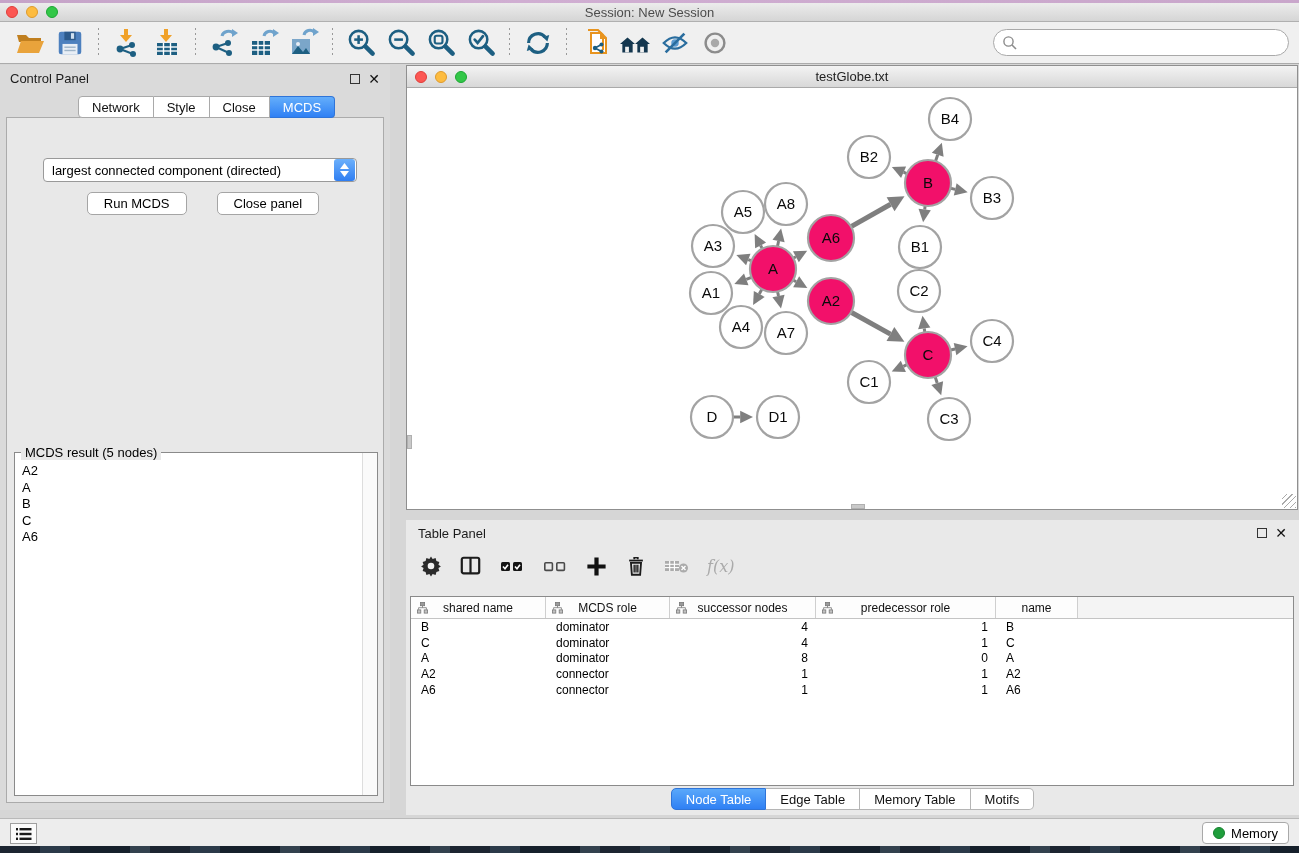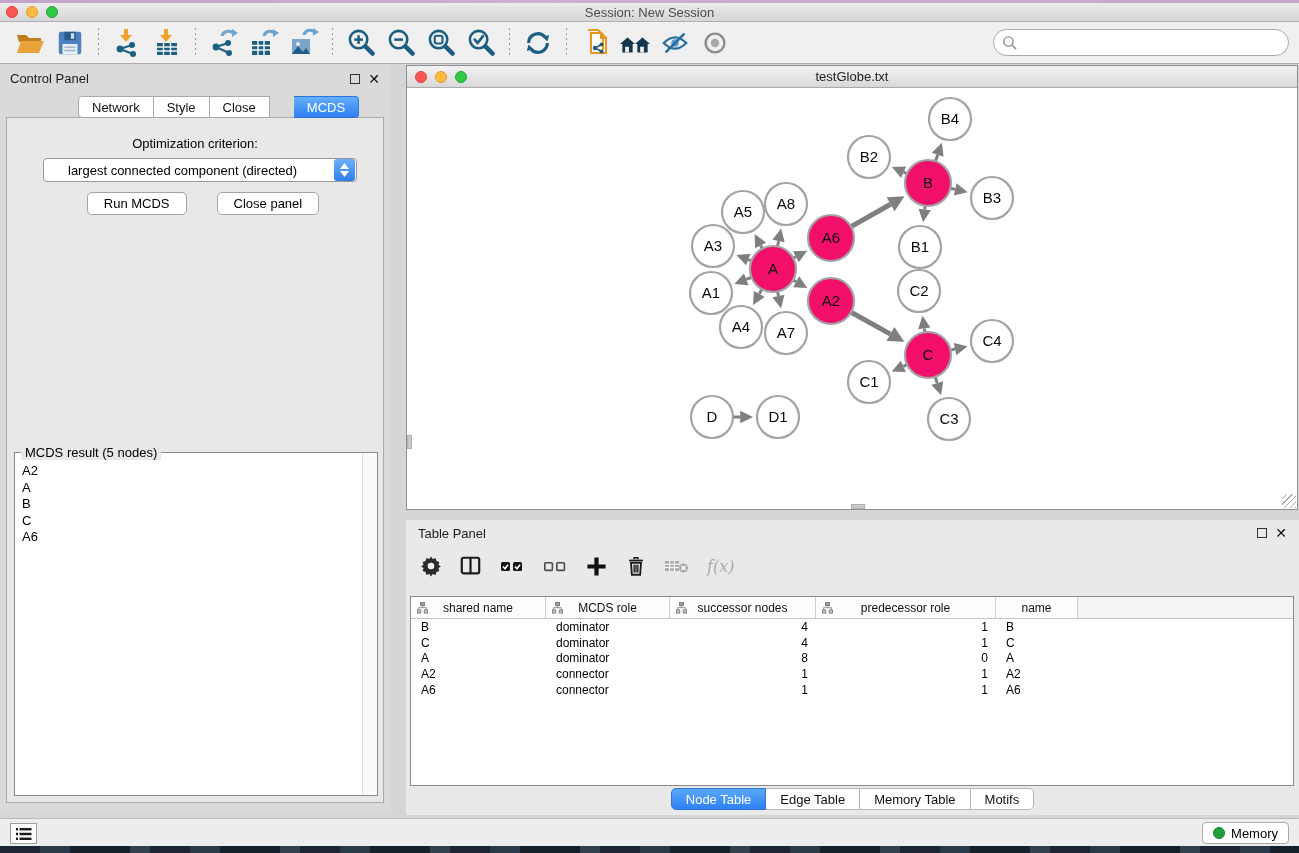--- a/index.html
+++ b/index.html
@@ -34,28 +34,28 @@
   .control-panel { position:absolute; left:0; top:65px; width:390px; height:745px; background:#dadada; }
   .cp-header { height:27px; display:flex; align-items:center; padding:0 10px; }
   .cp-header .cp-title { flex:1; color:#1c1c1c; }
   .win-btns { display:flex; align-items:center; gap:8px; }
   .float-btn { width:10px; height:10px; border:1.6px solid #333; background:transparent; }
   .close-btn { font-weight:bold; font-size:14px; color:#111; line-height:10px; }
   .cp-tabs { position:absolute; left:78px; top:31px; display:flex; z-index:2; }
   .cp-tab { height:22px; padding:0 13px; background:#fff; border:1px solid #a9a9a9; border-left:none;
             display:flex; align-items:center; font-size:13px; color:#111; }
   .cp-tab:first-child { border-left:1px solid #a9a9a9; border-radius:4px 0 0 4px; }
-  .cp-tab:last-child { border-radius:0 4px 4px 0;margin-left:24px; }
+  .cp-tab:last-child { border-radius:0 4px 4px 0; }
   .cp-tab.active { background:linear-gradient(#64aefb,#2f80f4); border-color:#2f74d8; color:#fff; }
   .cp-body { position:absolute; left:6px; top:52px; width:378px; height:686px; background:#e8e8e8;
              border:1px solid #ababab; }
   .crit-label { text-align:center; margin-top:18px; color:#000; }
   .dropdown { position:absolute; left:36px; top:40px; width:314px; height:24px; background:#fff;
               border:1px solid #999; border-radius:4px; display:flex; align-items:center; }
-  .dropdown .dd-text { flex:1; padding-left:24px; font-size:13px; color:#000; white-space:nowrap; }
+  .dropdown .dd-text { flex:1; padding-left:8px; font-size:13px; color:#000; white-space:nowrap; }
   .dd-stepper { width:21px; height:22px; border-radius:3px; margin-right:1px;
                 background:linear-gradient(#6cb0fb,#2f7ef2); display:flex; flex-direction:column;
                 align-items:center; justify-content:center; gap:2px; }
   .btn-row { position:absolute; left:0; top:74px; width:100%; display:flex; justify-content:center; gap:14px; }
   .mac-btn { height:23px; padding:0 16px; background:#fff; border:1px solid #a5a5a5; border-radius:5px;
              font-size:13px; display:flex; align-items:center; color:#000;margin-left:16px; }
   .result-box { position:absolute; left:7px; top:334px; width:364px; height:344px; background:#fff;
                 border:1px solid #8a8a8a; }
   .result-legend { position:absolute; left:6px; top:-8px; background:#e8e8e8; padding:0 4px; font-size:13px; color:#000; }
   .result-list { position:absolute; left:0; top:4px; right:15px; bottom:0; padding:6px 0 0 7px; }
@@ -284,21 +284,20 @@
       <span class="close-btn">✕</span>
     </span>
   </div>
   <div class="cp-tabs">
       <div class="cp-tab">Network</div>
       <div class="cp-tab">Style</div>
       <div class="cp-tab">Close</div>
       <div class="cp-tab active">MCDS</div>
     </div>
   <div class="cp-body">
-    <div class="crit-label">Optimization criterion:</div>
     <div class="dropdown">
       <span class="dd-text">largest connected component (directed)</span>
       <span class="dd-stepper">
         <svg width="9" height="6" viewBox="0 0 9 6">
             <path d="M4.5 0 L9 6 H0 z" fill="#fff"></path>
           </svg>
         <svg width="9" height="6" viewBox="0 0 9 6">
             <path d="M4.5 6 L0 0 H9 z" fill="#fff"></path>
           </svg>
       </span>

